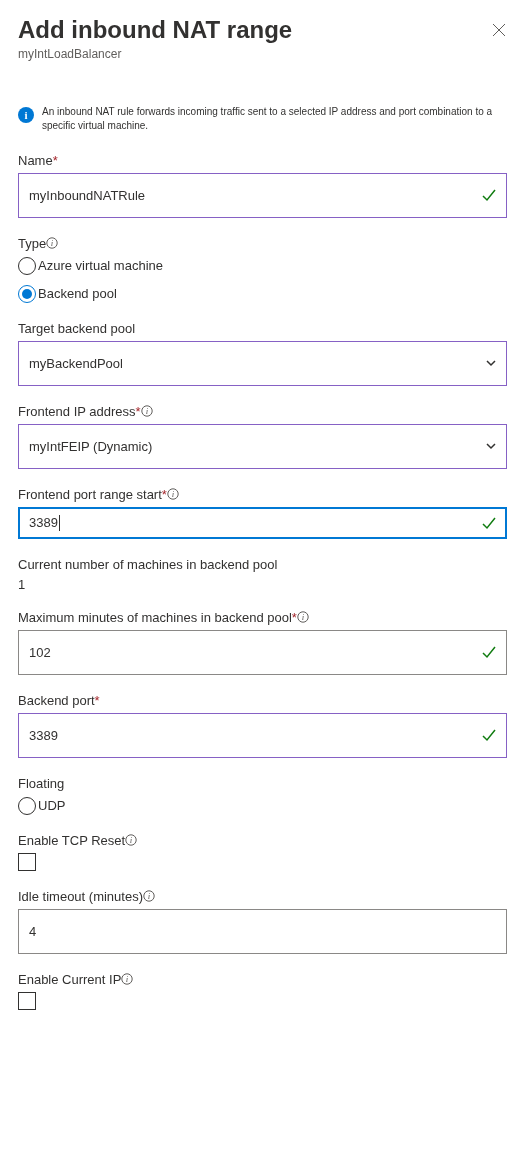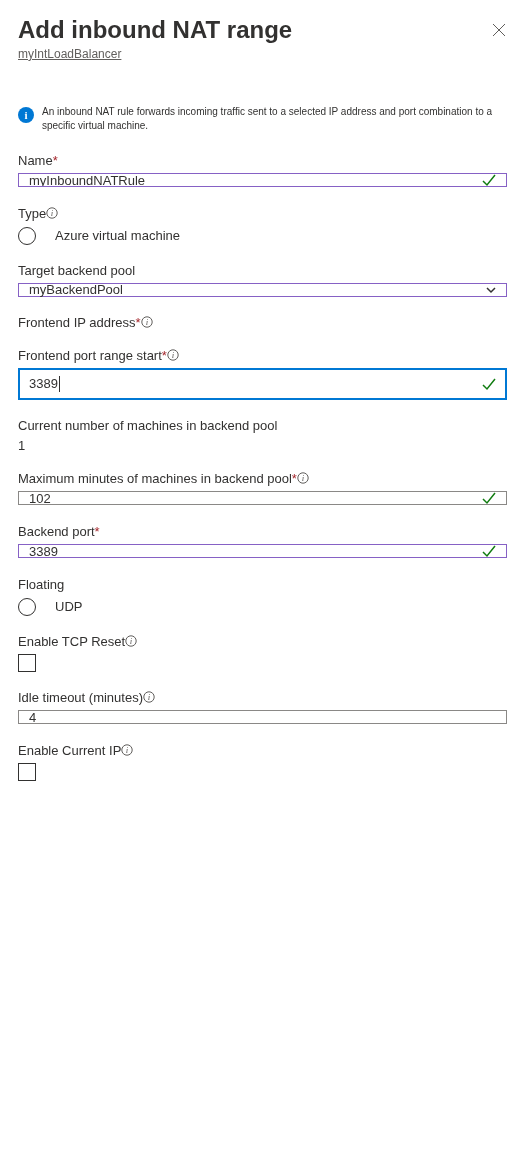--- a/index.html
+++ b/index.html
@@ -6,55 +6,55 @@
   body {
     font-family: "Segoe UI", -apple-system, Arial, sans-serif;
     font-size: 13px;
     color: #323130;
     background: #fff;
     width: 525px;
     padding: 16px 18px;
   }
   .header { display: flex; justify-content: space-between; align-items: flex-start; }
   .title { font-size: 24px; font-weight: 600; color: #323130; line-height: 1.2; }
-  .subtitle { font-size: 12px; color: #605e5c; margin-top: 2px; text-decoration: underline; }
+  .subtitle { font-size: 12px; color: #605e5c; margin-top: 2px; }
   .close { width: 16px; height: 16px; cursor: pointer; display:flex; align-items:center; justify-content:center; margin-top:6px; }
   .close svg { width: 14px; height: 14px; stroke: #605e5c; }
   .info-box { display: flex; gap: 8px; margin-top: 44px; margin-bottom: 20px; }
   .info-icon { flex-shrink: 0; width: 16px; height: 16px; margin-top: 2px; }
   .info-icon svg circle.bg { fill: #0078d4; }
   .info-icon svg text { fill: #fff; font-size: 11px; font-weight: bold; font-family: Georgia, serif; }
   .info-text { font-size: 10px; color: #323130; line-height: 1.4; }
   .field { margin-bottom: 18px; }
   .label { font-size: 13px; color: #323130; margin-bottom: 5px; display: flex; align-items: center; }
   .req { color: #a4262c; }
   .help-icon { width: 12px; height: 12px; display: inline-flex; align-items:center; justify-content:center; }
   .help-icon svg { width: 12px; height: 12px; }
   .help-icon svg circle { fill: none; stroke: #605e5c; stroke-width: 1; }
   .help-icon svg text { fill: #605e5c; font-size: 9px; font-style: italic; font-family: Georgia, serif; }
   .text-input, .select-input {
     width: 100%;
-    height: 14px;
+    height: 45px;
     padding: 0 10px;
     border: 1px solid #8a8886;
     font-size: 13px;
     color: #323130;
     background: #fff;
     font-family: inherit;
   }
   .purple { border-color: #8661c5; }
   .focused { border: 2px solid #0078d4; padding: 0 9px; height: 32px; }
   .input-wrap { position: relative; }
   .check { position: absolute; right: 10px; top: 50%; transform: translateY(-50%); width: 16px; height: 16px; }
   .check svg { width: 16px; height: 16px; stroke: #107c10; stroke-width: 1.5; fill: none; }
   .chev { position: absolute; right: 10px; top: 50%; transform: translateY(-50%); width: 12px; height: 12px; pointer-events:none; }
   .chev svg { width: 12px; height: 12px; stroke: #323130; stroke-width: 1.5; fill: none; }
   .select-input { padding-right: 30px; appearance: none; -webkit-appearance: none; text-align: center; cursor:pointer; display:flex; align-items:center; }
   .radio-group { display: flex; flex-direction: column; gap: 10px; margin-top: 6px; }
-  .radio-opt { display: flex; align-items: center; gap: 19px; cursor: pointer; font-size: 13px; }
+  .radio-opt { display: flex; align-items: center; gap: 2px; cursor: pointer; font-size: 13px; }
   .radio-circle { width: 18px; height: 18px; border: 1px solid #323130; border-radius: 50%; display:flex; align-items:center; justify-content:center; flex-shrink:0; }
   .radio-circle.sel { border-color: #0078d4; }
   .radio-dot { width: 10px; height: 10px; background: #0078d4; border-radius: 50%; }
   .readonly-val { font-size: 13px; color: #323130; margin-top: 4px; }
   .checkbox { width: 18px; height: 18px; border: 1px solid #323130; background: #fff; cursor:pointer; margin-top:4px; }
   .caret { display:inline-block; width:1px; height:16px; background:#323130; vertical-align:middle; margin-left:1px; }
 </style>
 </head>
 <body>
 
@@ -102,20 +102,26 @@
           <circle cx="6" cy="6" r="5.2"></circle>
           <text x="6" y="9" text-anchor="middle">i</text>
         </svg>
       </span>
   </div>
   <div class="radio-group">
     <div class="radio-opt">
       <span class="radio-circle"></span>
       <span>Azure virtual machine</span>
     </div>
+    <div class="radio-opt">
+      <span class="radio-circle sel">
+          <span class="radio-dot"></span>
+        </span>
+      <span>Backend pool</span>
+    </div>
   </div>
 </div>
 
 <div class="field">
   <div class="label">
       <span>Target backend pool</span>
     </div>
   <div class="input-wrap">
     <div class="select-input purple">myBackendPool</div>
     <span class="chev"><svg viewBox="0 0 12 12">
@@ -127,20 +133,26 @@
 <div class="field">
   <div class="label">
     <span>Frontend IP address</span>
     <span class="req">*</span>
     <span class="help-icon">
         <svg viewBox="0 0 12 12">
           <circle cx="6" cy="6" r="5.2"></circle>
           <text x="6" y="9" text-anchor="middle">i</text>
         </svg>
       </span>
+  </div>
+  <div class="input-wrap">
+    <div class="select-input purple">myIntFEIP (Dynamic)</div>
+    <span class="chev"><svg viewBox="0 0 12 12">
+          <polyline points="2,4 6,8 10,4"></polyline>
+        </svg></span>
   </div>
 </div>
 
 <div class="field">
   <div class="label">
     <span>Frontend port range start</span>
     <span class="req">*</span>
     <span class="help-icon">
         <svg viewBox="0 0 12 12">
           <circle cx="6" cy="6" r="5.2"></circle>

